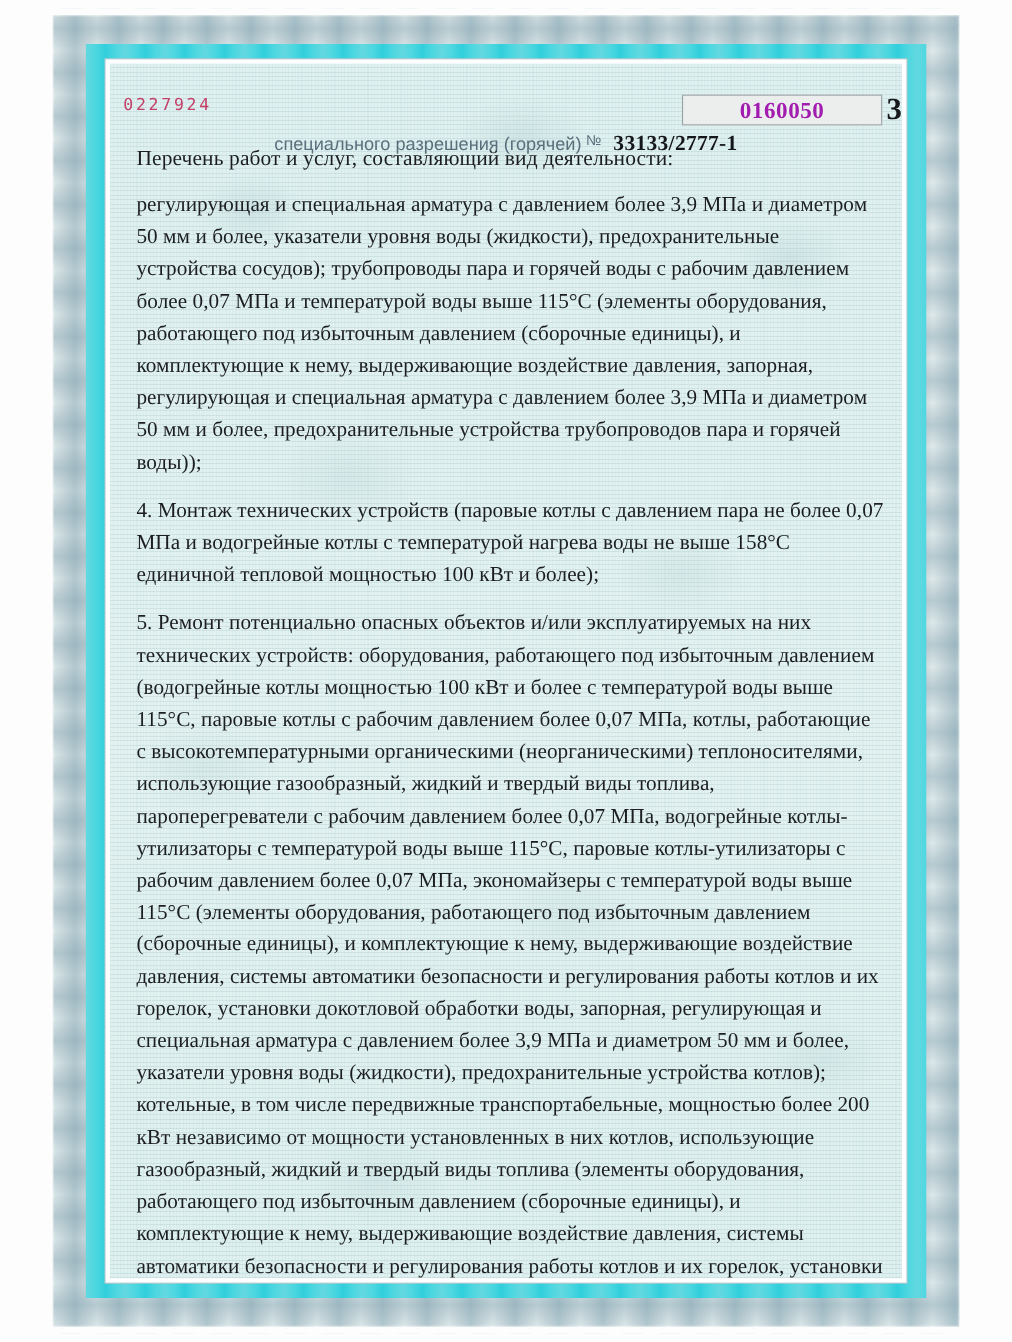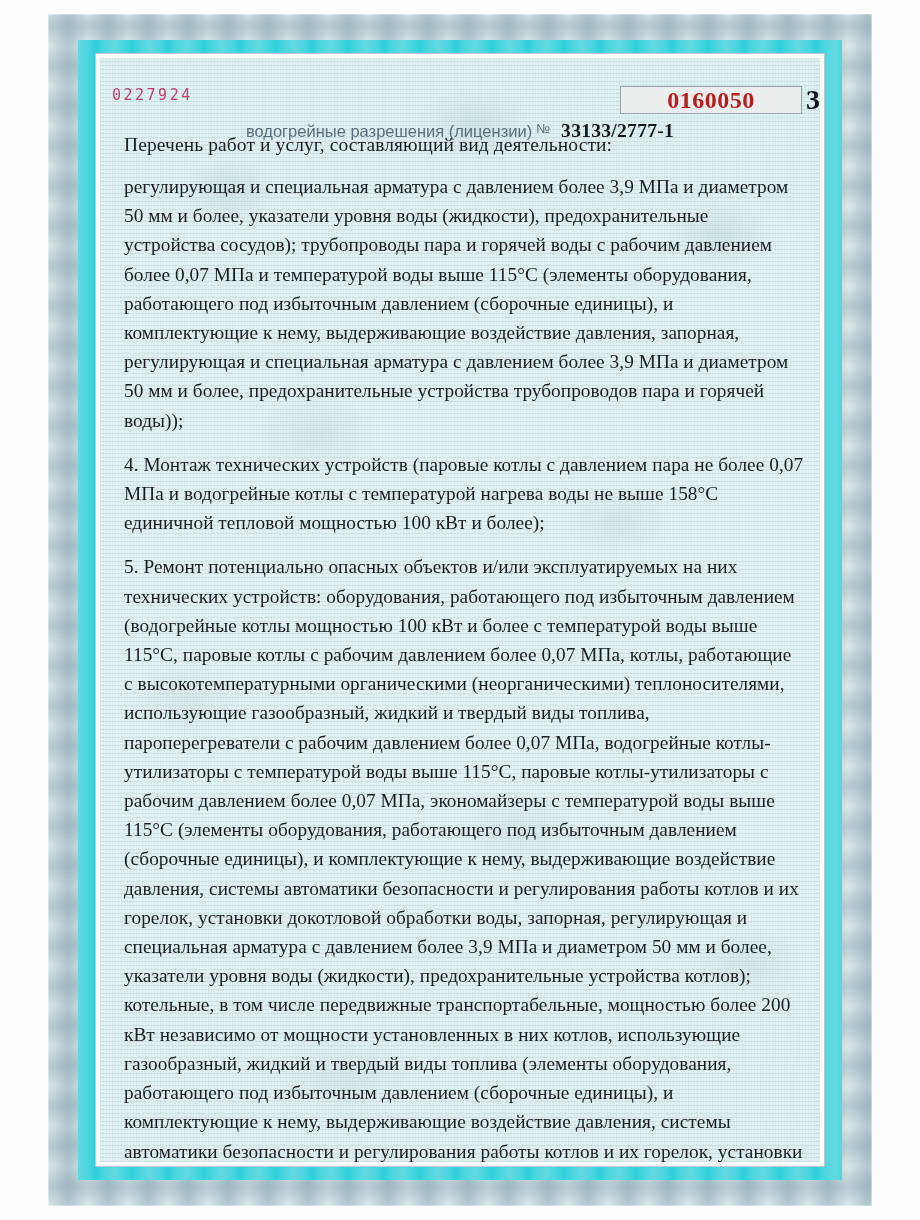--- a/index.html
+++ b/index.html
@@ -198,23 +198,23 @@
     position: absolute;
     right: 18px;
     top: 28px;
     width: 180px;
     height: 26px;
     line-height: 26px;
     text-align: center;
     background: #eceeee;
     border: 1px solid #9aa4a6;
     font-family: "Liberation Serif", serif;
-    font-size: 24px;
+    font-size: 21px;
     font-weight: bold;
-    color: #b91c1c;
+    color: #a21caf;
     letter-spacing: 0.5px;
   }
   .subline {
     position: absolute;
     left: 0;
     top: 62px;
     width: 100%;
     text-align: center;
     white-space: nowrap;
   }
@@ -280,21 +280,21 @@
 
       <div class="serial">0227924</div>
 
       <div class="sheet-title">
         <span class="listword">ЛИСТ</span><span class="listnum">3</span>
       </div>
 
       <div class="numbox">0160050</div>
 
       <div class="subline">
-        <span class="lbl">водогрейные разрешения (лицензии)</span>
+        <span class="lbl">специального разрешения (горячей)</span>
         <span class="sup">№</span>
         <span class="lic">33133/2777-1</span>
       </div>
 
     </div>
 
     <div class="body">
       <p class="lead">Перечень работ и услуг, составляющий вид деятельности:</p>
       <p class="para">регулирующая и специальная арматура с давлением более 3,9 МПа и диаметром 50 мм и более, указатели уровня воды (жидкости), предохранительные устройства сосудов); трубопроводы пара и горячей воды с рабочим давлением более 0,07 МПа и температурой воды выше 115°С (элементы оборудования, работающего под избыточным давлением (сборочные единицы), и комплектующие к нему, выдерживающие воздействие давления, запорная, регулирующая и специальная арматура с давлением более 3,9 МПа и диаметром 50 мм и более, предохранительные устройства трубопроводов пара и горячей воды));</p>
       <p class="para">4. Монтаж технических устройств (паровые котлы с давлением пара не более 0,07 МПа и водогрейные котлы с температурой нагрева воды не выше 158°С единичной тепловой мощностью 100 кВт и более);</p>

